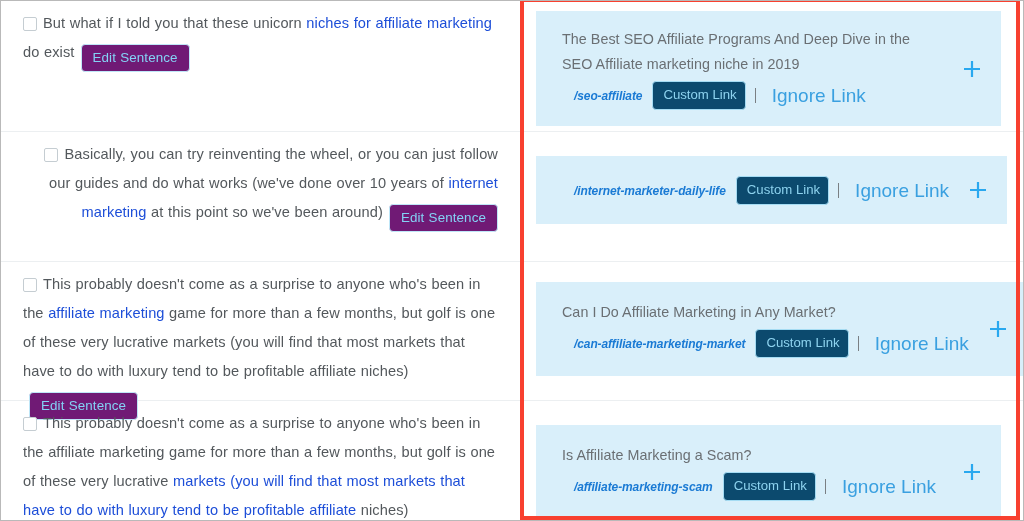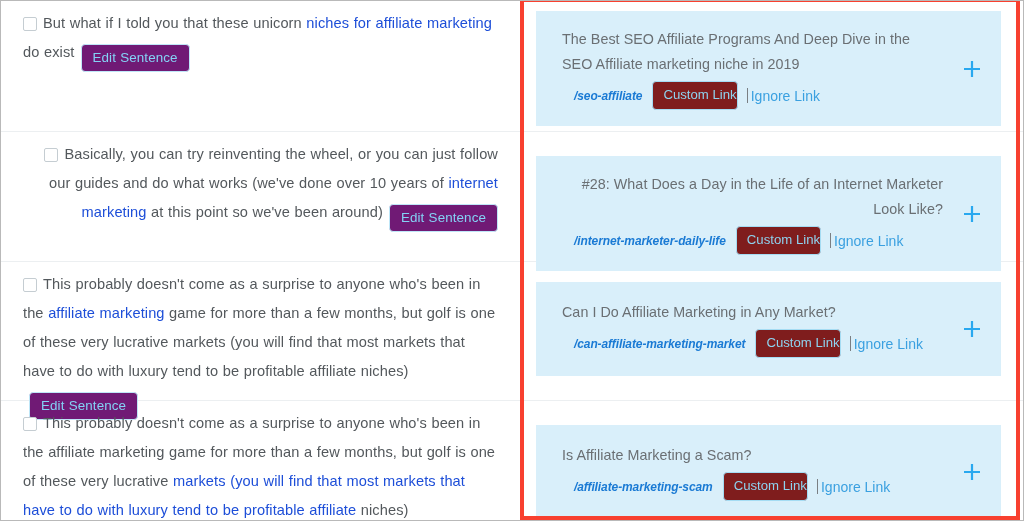--- a/index.html
+++ b/index.html
@@ -128,41 +128,41 @@
     font-weight: bold;
     font-style: italic;
     color: #1a7ad4;
     letter-spacing: -0.1px;
     white-space: nowrap;
   }
 
   .custom-link-btn {
     box-sizing: border-box;
     margin-left: 10px;
-    padding: 6px 0 7px 10px;
+    padding: 6px 8px 7px 10px;
     font-size: 13.2px;
     line-height: 14px;
     color: #8ed3ef;
-    background: #7f1d1d;
+    background: #0c4a6e;
     border: 1px solid #a5dcf3;
     border-radius: 4px;
     white-space: nowrap;
   }
 
   .sep {
     margin-left: 9px;
     width: 1px;
     height: 15px;
     background: #7a7f83;
     flex: 0 0 1px;
   }
 
   .ignore-link {
-    margin-left: 3px;
-    font-size: 14px;
+    margin-left: 16px;
+    font-size: 19px;
     color: #3aa0e0;
     white-space: nowrap;
   }
 
   .plus-icon {
     position: absolute;
     right: 18px;
     top: 50%;
     transform: translateY(-50%);
     width: 22px;
@@ -228,21 +228,20 @@
     </div>
 
     <div class="row row-2">
       <div class="sentence-col">
         <div class="sentence">
           <span class="cbx"></span><span>Basically, you can try reinventing the wheel, or you can just follow our guides and do what works (we've done over 10 years of </span><span class="lnk">internet marketing</span><span> at this point so we've been around)</span><span class="edit-btn">Edit Sentence</span>
         </div>
       </div>
       <div class="suggest-col">
         <div class="card">
-          <div class="card-title">#28: What Does a Day in the Life of an Internet Marketer Look Like?</div>
           <div class="card-actions">
             <span class="slug">/internet-marketer-daily-life</span>
             <span class="custom-link-btn">Custom Link</span>
             <span class="sep"></span>
             <span class="ignore-link">Ignore Link</span>
           </div>
           <span class="plus-icon">
             <svg width="22" height="22" viewBox="0 0 22 22">
                 <path d="M11 3 V19 M3 11 H19" stroke="currentColor" stroke-width="2.2" fill="none"></path>
               </svg>

